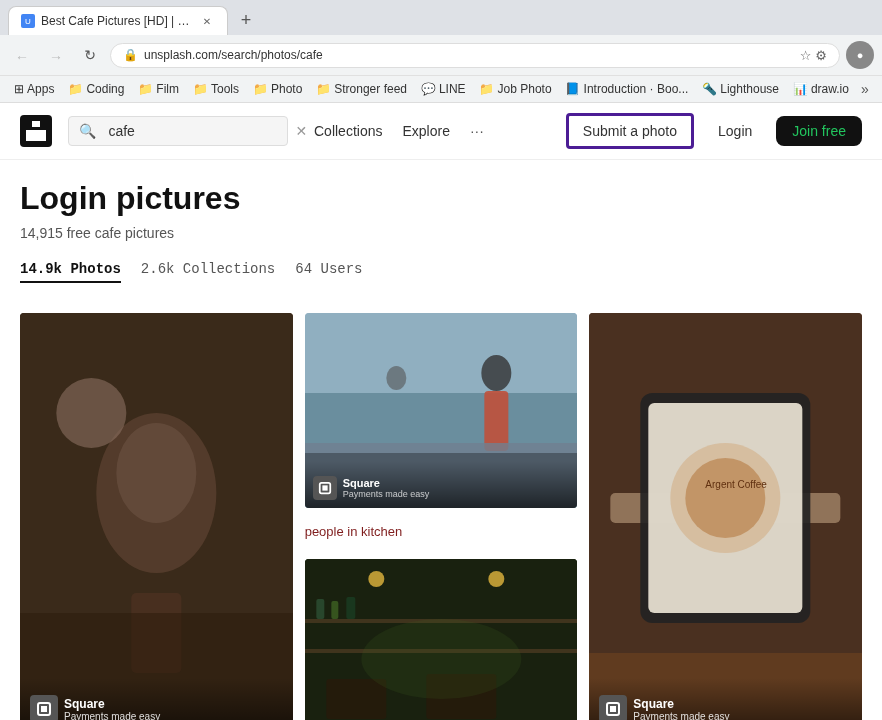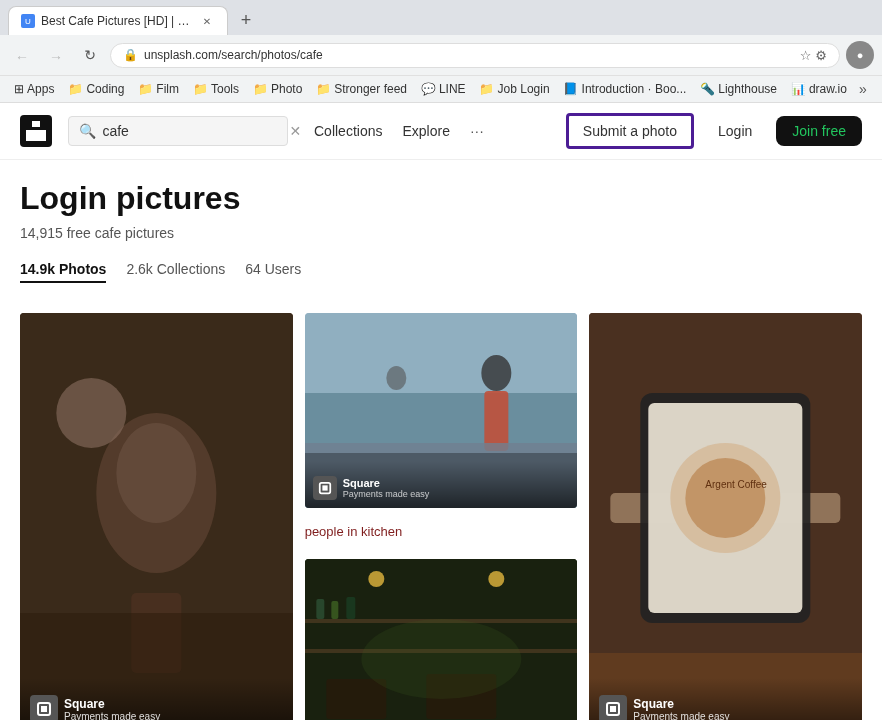--- a/index.html
+++ b/index.html
@@ -23,35 +23,35 @@
     .address-icons { display: flex; gap: 4px; align-items: center; }
 
     .bookmarks-bar { display: flex; align-items: center; padding: 3px 8px; gap: 2px; background: #f1f3f4; border-top: 1px solid #e0e0e0; font-size: 12px; overflow: hidden; }
     .bookmark-item { display: flex; align-items: center; gap: 3px; padding: 2px 6px; border-radius: 4px; cursor: pointer; white-space: nowrap; color: #333; }
     .bm-more { color: #555; font-size: 14px; padding: 2px 4px; cursor: pointer; }
 
     
     .unsplash-nav { display: flex; align-items: center; padding: 10px 20px; border-bottom: 1px solid #eee; gap: 16px; }
     .unsplash-logo { width: 32px; height: 32px; background: #111; display: flex; align-items: center; justify-content: center; border-radius: 4px; flex-shrink: 0; }
     .search-box { display: flex; align-items: center; background: #f5f5f5; border: 1px solid #ddd; border-radius: 4px; padding: 6px 10px; gap: 6px; width: 220px; }
-    .search-box input { border: none; background: transparent; outline: none; font-size: 14px; flex: 1; color: #333; }
+    .search-box input { border: none; background: transparent; outline: none; font-size: 14px; flex: 1; color: #333; margin-left: 6px; }
     .search-clear { color: #999; cursor: pointer; font-size: 14px; }
     .nav-links { display: flex; align-items: center; gap: 20px; margin-left: 10px; }
     .nav-link { font-size: 14px; color: #333; cursor: pointer; text-decoration: none; }
     .nav-more { font-size: 14px; color: #555; cursor: pointer; }
     .nav-actions { margin-left: auto; display: flex; align-items: center; gap: 10px; }
     .btn-submit { border: 3px solid #4c1d95; background: #fff; padding: 7px 14px; border-radius: 4px; font-size: 14px; cursor: pointer; color: #333; }
     .btn-login { background: transparent; border: none; padding: 7px 14px; font-size: 14px; cursor: pointer; color: #333; }
     .btn-join { background: #111; color: #22c55e; border: none; padding: 7px 16px; border-radius: 8px; font-size: 14px; cursor: pointer; }
 
     
     .main-content { padding: 20px 20px 10px; }
     .page-title { font-size: 32px; font-weight: 700; color: #111; margin-bottom: 8px; }
     .page-subtitle { font-size: 14px; color: #555; margin-bottom: 20px; }
-    .filter-tabs { display: flex; gap: 20px; margin-bottom: 20px; }
+    .filter-tabs { display: flex; gap: 20px; margin-bottom: 20px; font-family: Liberation Mono, monospace; }
     .filter-tab { font-size: 14px; color: #555; cursor: pointer; padding-bottom: 4px; }
     .filter-tab.active { color: #111; font-weight: 600; border-bottom: 2px solid #111; }
 
     
     .photo-grid { display: grid; grid-template-columns: repeat(3, 1fr); gap: 12px; padding: 0 0 20px; }
     .photo-col { display: flex; flex-direction: column; gap: 12px; }
     .photo-item { position: relative; border-radius: 4px; overflow: hidden; cursor: pointer; }
     .sponsor-badge { display: flex; align-items: center; gap: 6px; margin-top: 7px; }
     .sponsor-logo { width: 24px; height: 24px; background: #555; border-radius: 4px; flex-shrink: 0; display: flex; align-items: center; justify-content: center; color: #fff; font-size: 8px; font-weight: 700; }
     .sponsor-info { color: #fff; }
@@ -110,21 +110,21 @@
     <div class="bookmark-item">
       <span style="font-size:12px;">📁</span>
       <span>Stronger feed</span>
     </div>
     <div class="bookmark-item">
       <span style="font-size:12px; color:green;">💬</span>
       <span>LINE</span>
     </div>
     <div class="bookmark-item">
       <span style="font-size:12px;">📁</span>
-      <span>Job Login</span>
+      <span>Job Photo</span>
     </div>
     <div class="bookmark-item">
       <span style="font-size:12px; color:#4285f4;">📘</span>
       <span>Introduction · Boo...</span>
     </div>
     <div class="bookmark-item">
       <span style="font-size:12px; color:orange;">🔦</span>
       <span>Lighthouse</span>
     </div>
     <div class="bookmark-item">

